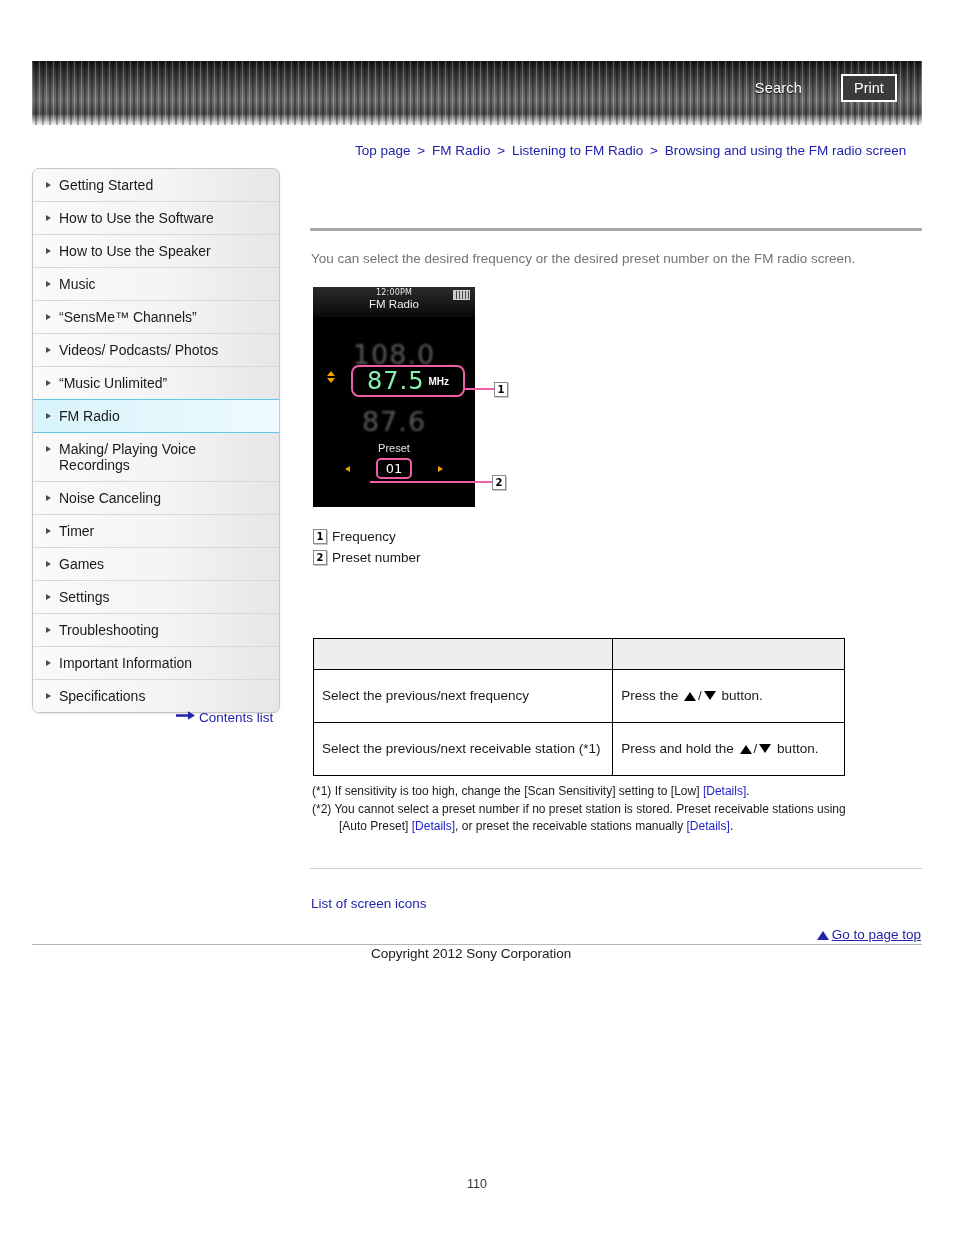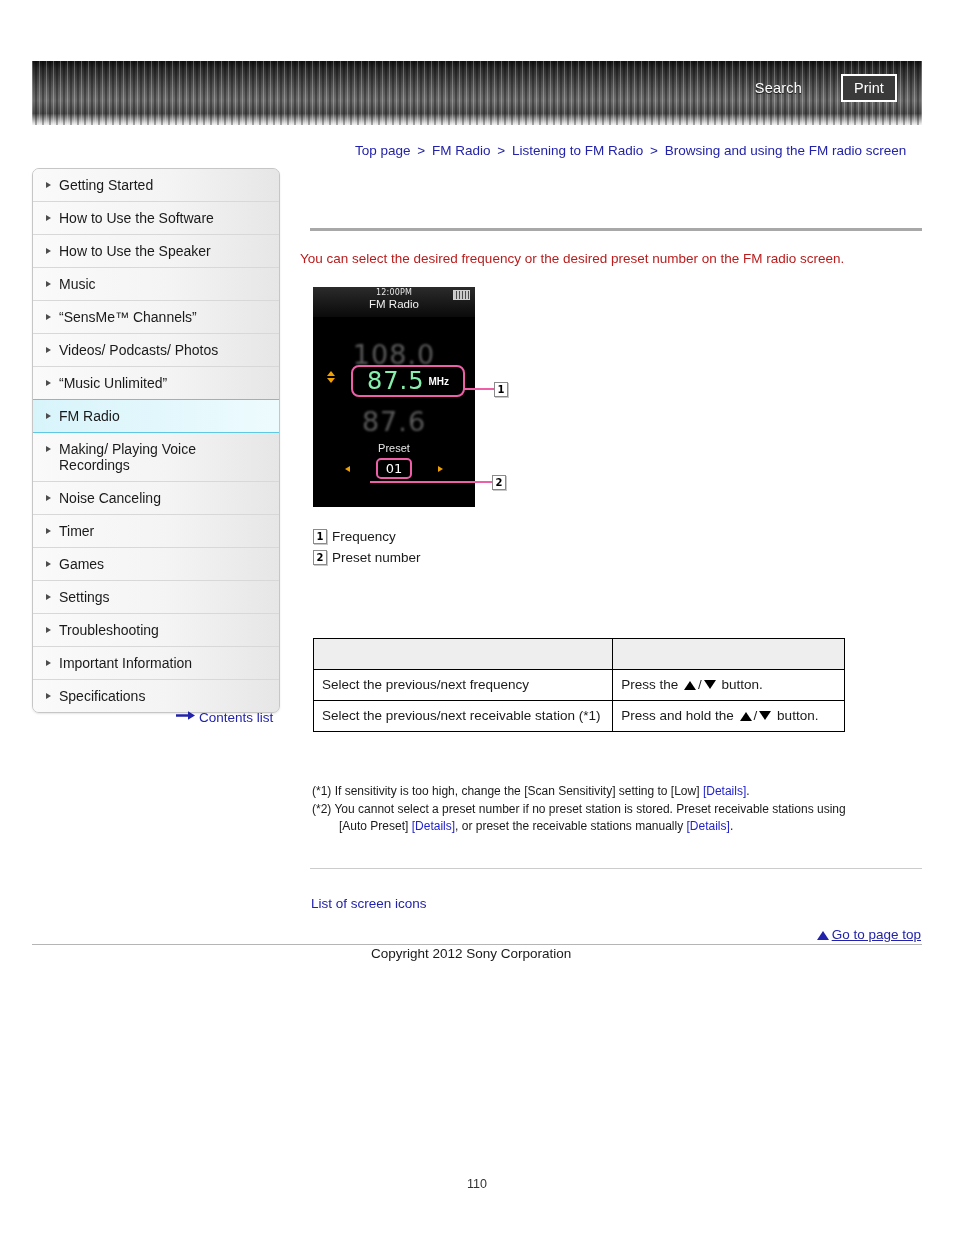--- a/index.html
+++ b/index.html
@@ -135,25 +135,25 @@
   #top-rule {
     position: absolute;
     left: 310px;
     top: 228px;
     width: 612px;
     height: 3px;
     background: #a8a8a8;
   }
   #intro-text {
     position: absolute;
-    left: 300px;
+    left: 311px;
     top: 251px;
     width: 612px;
     font-size: 13.5px;
-    color: #b91c1c;
+    color: #737373;
   }
 
   
   #device-screen {
     position: absolute;
     left: 313px;
     top: 287px;
     width: 162px;
     height: 220px;
     background: #000000;
@@ -366,21 +366,21 @@
   #op-table {
     position: absolute;
     left: 313px;
     top: 638px;
     width: 532px;
     border-collapse: collapse;
     font-size: 13.5px;
   }
   #op-table td {
     border: 1px solid #000000;
-    padding: 7px 8px;
+    padding: 18px 8px;
     vertical-align: middle;
     line-height: 16px;
   }
   #op-table tr.header-row td {
     background: #eeeeee;
     height: 20px;
     padding: 5px 8px;
   }
   #op-table td.col-a { width: 300px; }
   #op-table td.col-b { width: 230px; }

